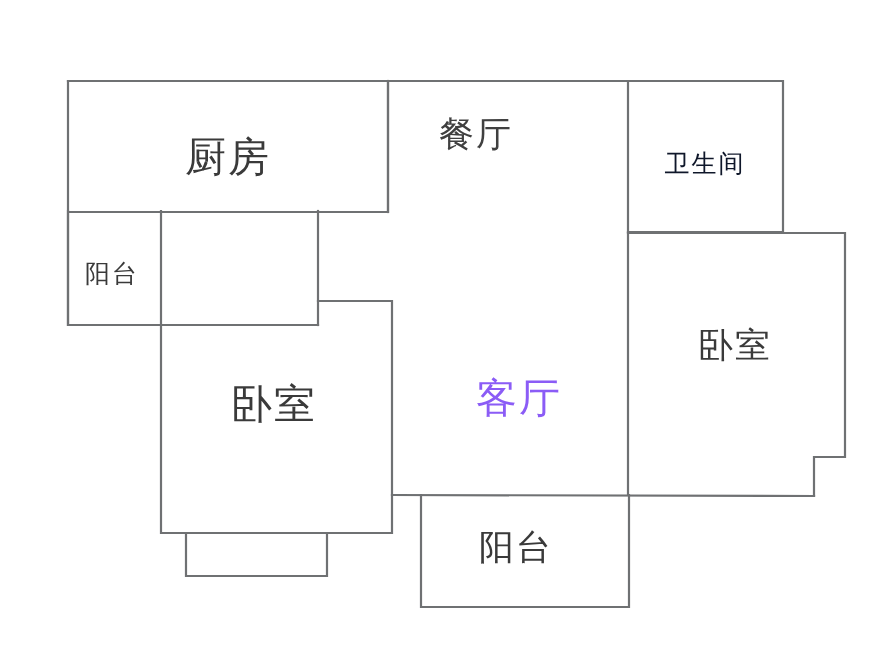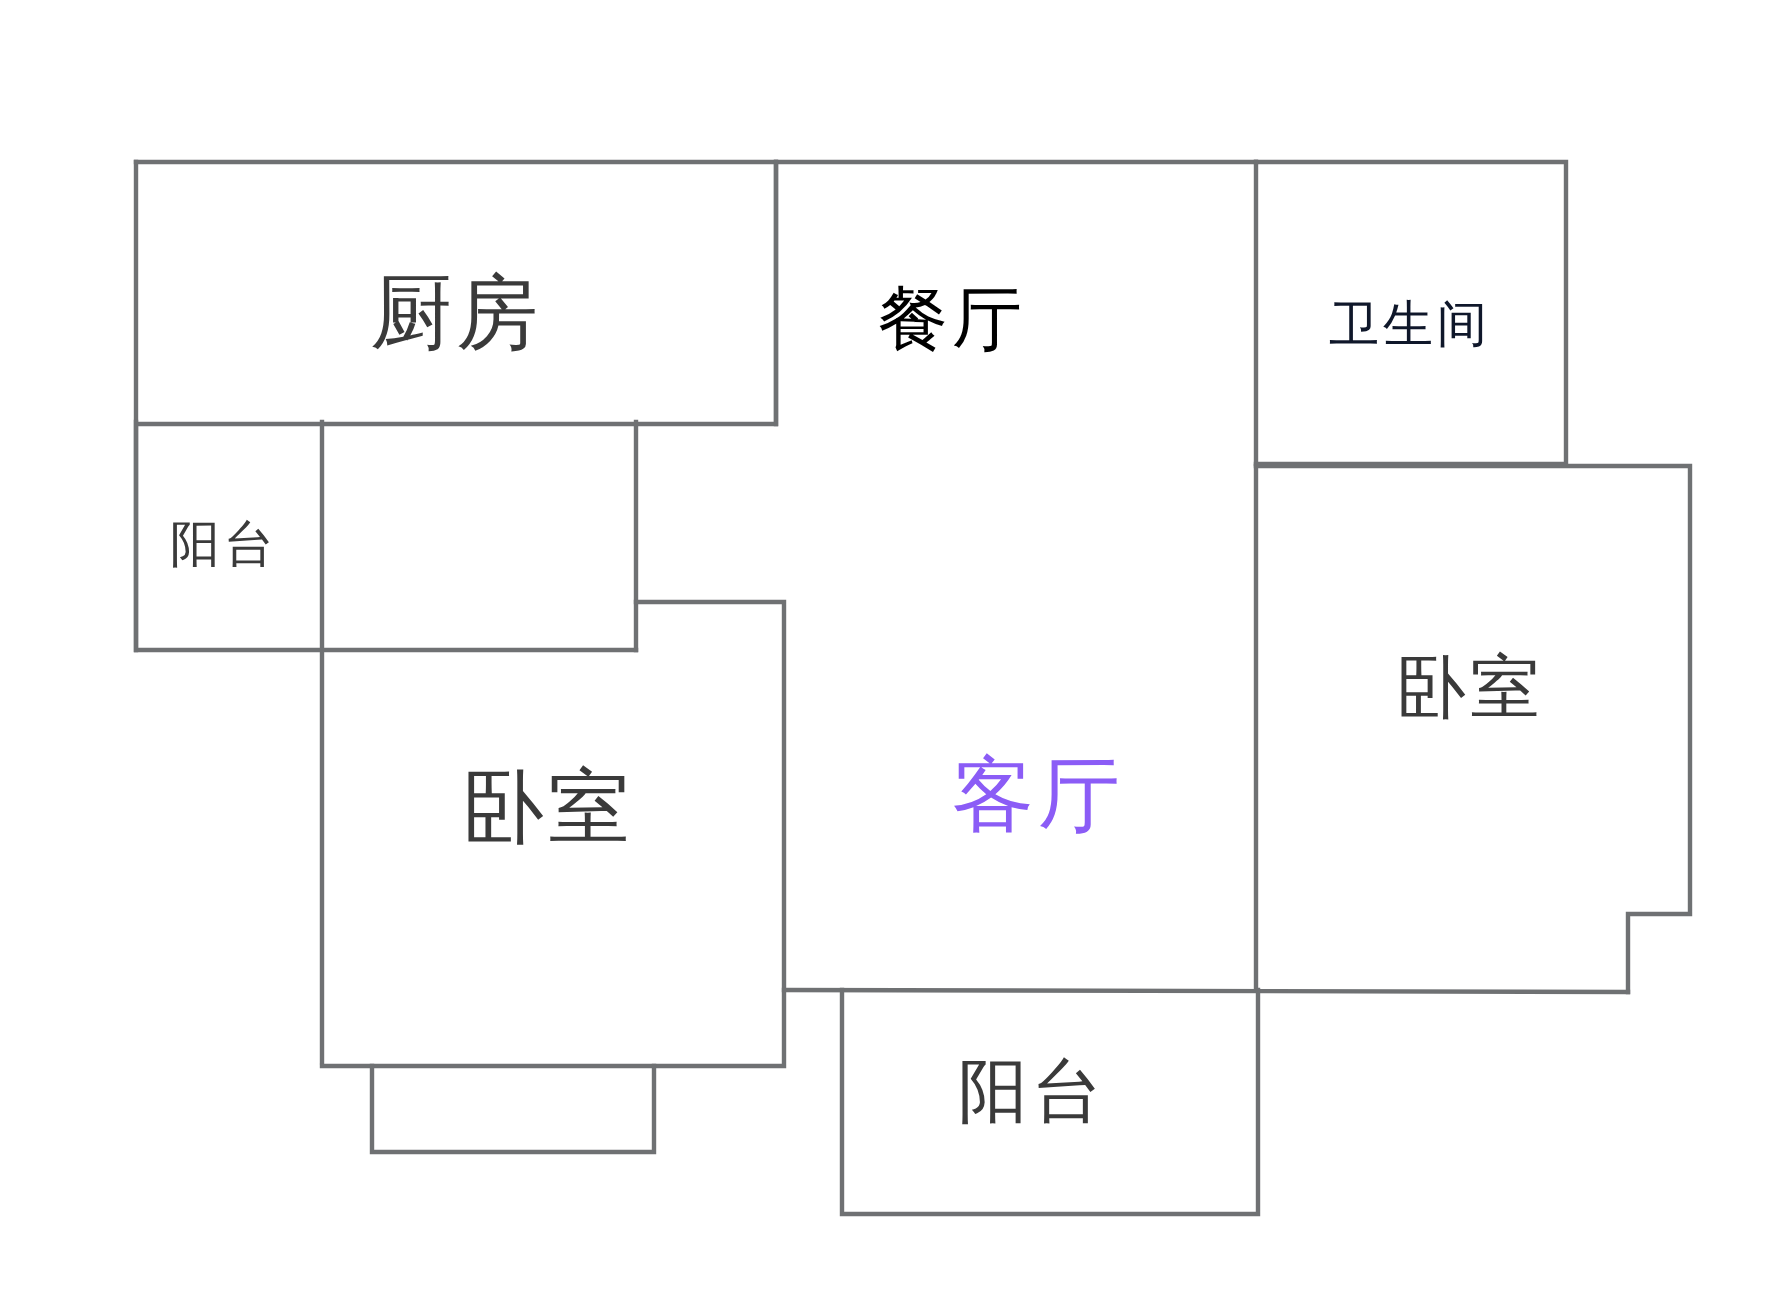--- a/index.html
+++ b/index.html
@@ -64,21 +64,21 @@
         <path d="M 628 81 L 628 495" class="wall" stroke="#6f7173"></path>
         <path d="M 628 233 L 845 233 L 845 457 L 814 457 L 814 496" class="wall" stroke="#6f7173"></path>
         <path d="M 318 301 L 392 301 L 392 533 L 161 533" class="wall" stroke="#6f7173"></path>
         <path d="M 186 533 L 186 576 L 327 576 L 327 533" class="wall" stroke="#6f7173"></path>
         <path d="M 392 495 L 814 496" class="wall" stroke="#6f7173"></path>
         <path d="M 421 495 L 421 607 L 629 607 L 629 495" class="wall" stroke="#6f7173"></path>
       </g>
   </svg>
   <div id="label-layer">
       <div class="room-label size-lg" style="left: 228px; top: 157px; color: rgb(58, 58, 58);">厨房</div>
-      <div class="room-label size-md" style="left: 476px; top: 160px; color: #000000;">餐厅</div>
+      <div class="room-label size-md" style="left: 476px; top: 133px; color: #404040;">餐厅</div>
       <div class="room-label size-sm" style="left: 705px; top: 163px; color: #0f172a;">卫生间</div>
       <div class="room-label size-sm" style="left: 112px; top: 273px; color: rgb(58, 58, 58);">阳台</div>
       <div class="room-label size-lg" style="left: 274px; top: 404px; color: rgb(58, 58, 58);">卧室</div>
       <div class="room-label size-lg" style="left: 519px; top: 398px; color: #8b5cf6;">客厅</div>
       <div class="room-label size-md" style="left: 735px; top: 344px; color: rgb(58, 58, 58);">卧室</div>
       <div class="room-label size-md" style="left: 516px; top: 546px; color: rgb(58, 58, 58);">阳台</div>
     </div>
 </div>
 
 </body></html>

